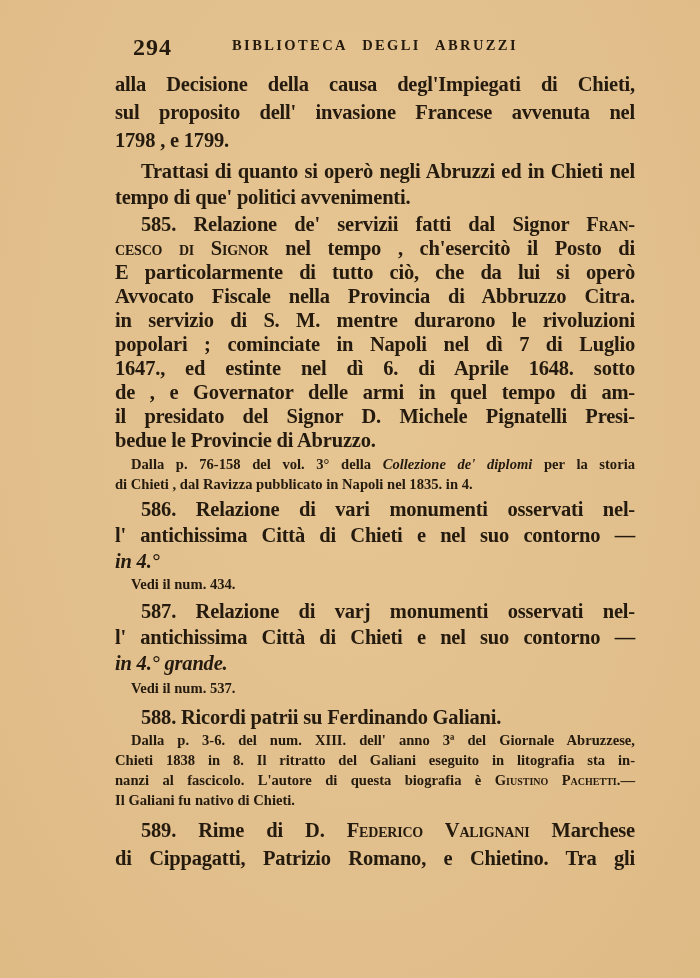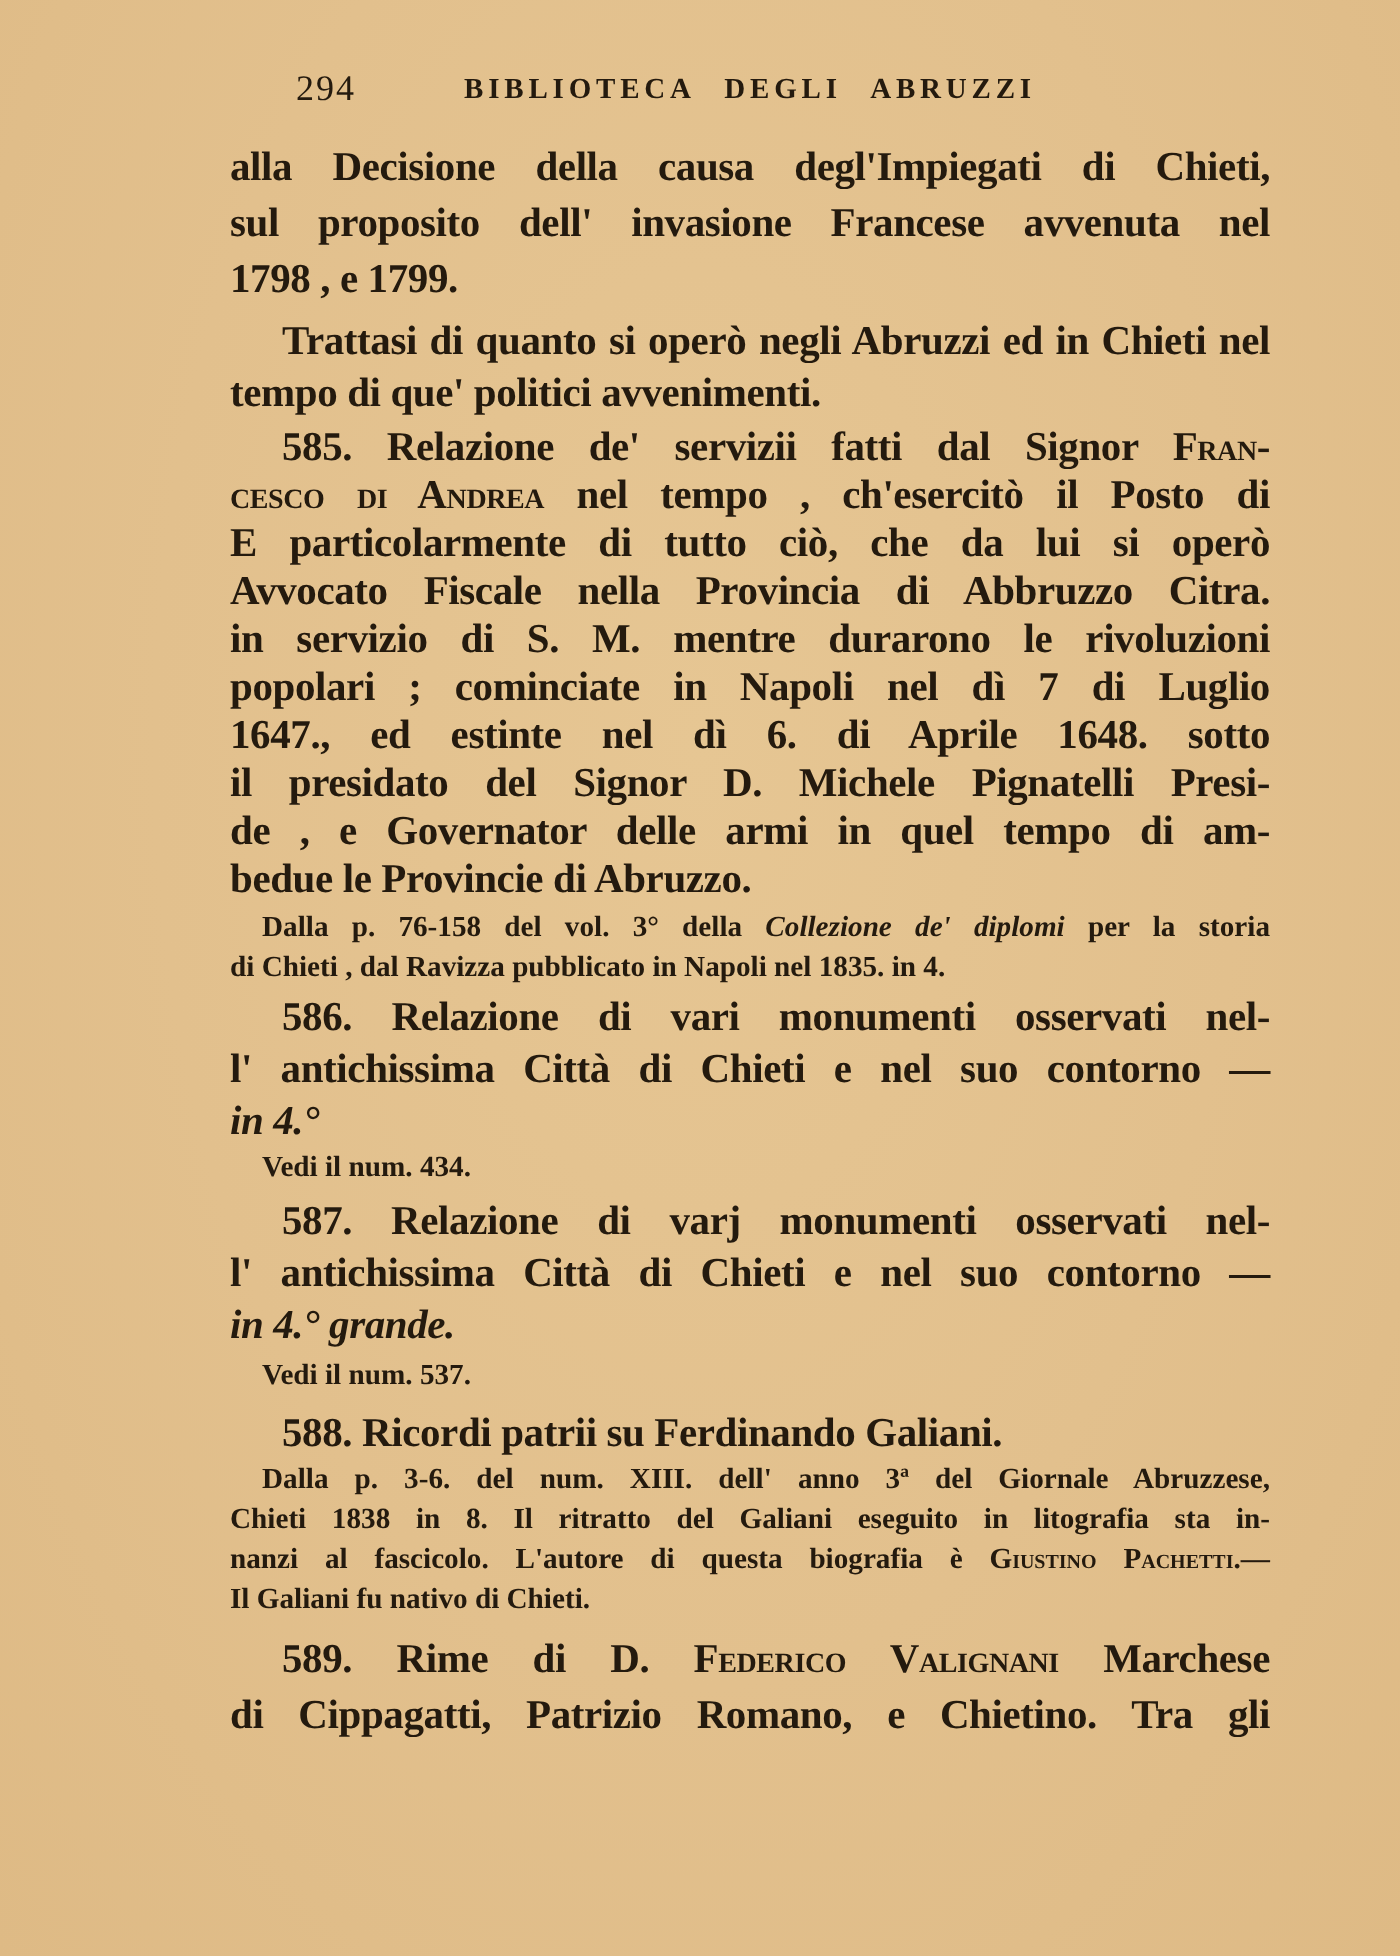--- a/index.html
+++ b/index.html
@@ -16,22 +16,22 @@
 
   .text-col {
     position:absolute;
     left:115px; top:34px;
     width:520px;
   }
 
   
   .head { position:relative; height:24px; }
   .pagenum {
-    position:absolute; left:33px; top:0;
-    font-size:18px; font-weight:normal; letter-spacing:1px;
+    position:absolute; left:18px; top:0;
+    font-size:24px; font-weight:bold; letter-spacing:1px;
   }
   .running {
     position:absolute; left:50%; top:3px;
     transform:translateX(-50%);
     font-size:14.5px; font-weight:bold;
     letter-spacing:2.4px; word-spacing:9px;
     white-space:nowrap;
   }
 
   
@@ -76,28 +76,28 @@
           <div class="line j">alla Decisione della causa degl'Impiegati di Chieti,</div>
           <div class="line j">sul proposito dell' invasione Francese avvenuta nel</div>
           <div class="line">1798 , e 1799.</div>
         </div>
         <div class="block kind-body b-paraB">
           <div class="line j ind">Trattasi di quanto si operò negli Abruzzi ed in Chieti nel</div>
           <div class="line">tempo di que' politici avvenimenti.</div>
         </div>
         <div class="block kind-body b-e585">
           <div class="line j ind">585. Relazione de' servizii fatti dal Signor <span class="sc">Fran-</span></div>
-          <div class="line j"><span class="sc">cesco di Andrea</span> nel tempo , ch'esercitò il Posto di</div>
+          <div class="line j"><span class="sc">cesco di Signor</span> nel tempo , ch'esercitò il Posto di</div>
           <div class="line j">E particolarmente di tutto ciò, che da lui si operò</div>
           <div class="line j">Avvocato Fiscale nella Provincia di Abbruzzo Citra.</div>
           <div class="line j">in servizio di S. M. mentre durarono le rivoluzioni</div>
           <div class="line j">popolari ; cominciate in Napoli nel dì 7 di Luglio</div>
           <div class="line j">1647., ed estinte nel dì 6. di Aprile 1648. sotto</div>
+          <div class="line j">de , e Governator delle armi in quel tempo di am-</div>
           <div class="line j">il presidato del Signor D. Michele Pignatelli Presi-</div>
-          <div class="line j">de , e Governator delle armi in quel tempo di am-</div>
           <div class="line">bedue le Provincie di Abruzzo.</div>
         </div>
         <div class="block kind-small b-noteC">
           <div class="line j ind">Dalla p. 76-158 del vol. 3° della <span class="it">Collezione de' diplomi</span> per la storia</div>
           <div class="line">di Chieti , dal Ravizza pubblicato in Napoli nel 1835. in 4.</div>
         </div>
         <div class="block kind-body b-e586">
           <div class="line j ind">586. Relazione di vari monumenti osservati nel-</div>
           <div class="line j">l' antichissima Città di Chieti e nel suo contorno —</div>
           <div class="line"><span class="it">in 4.°</span></div>

